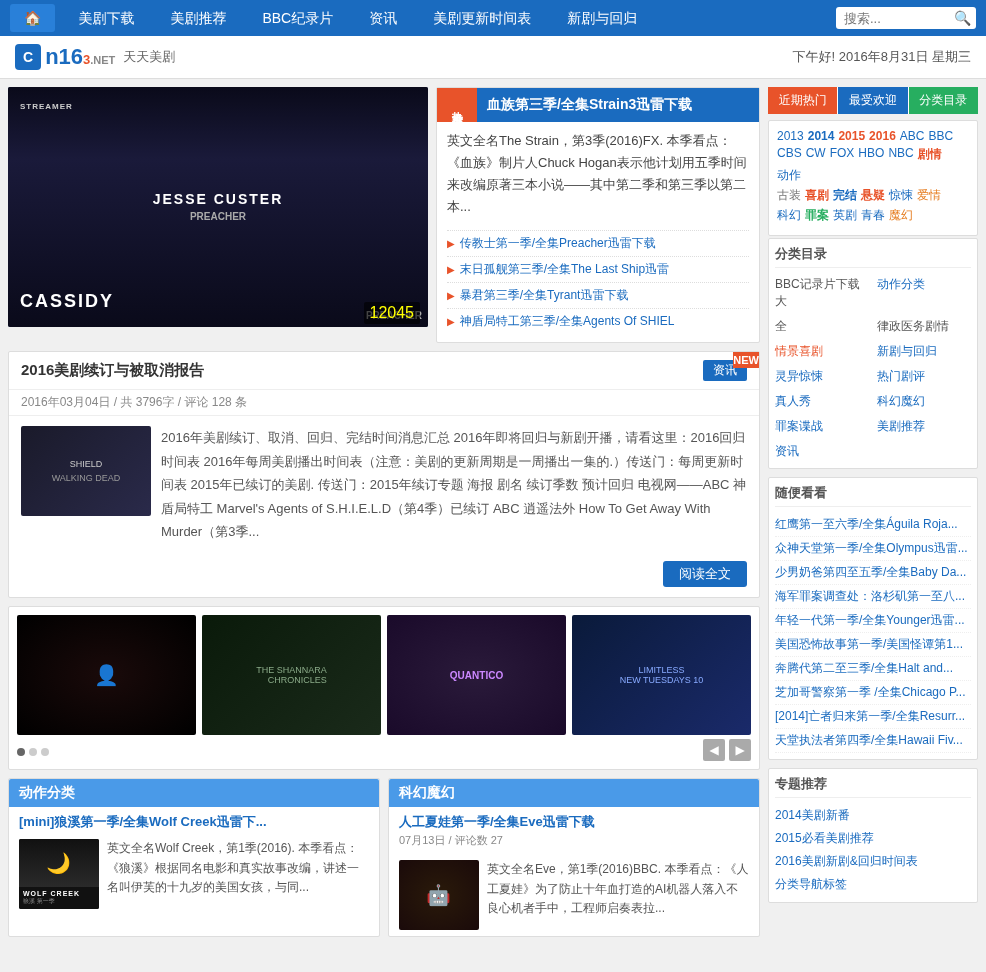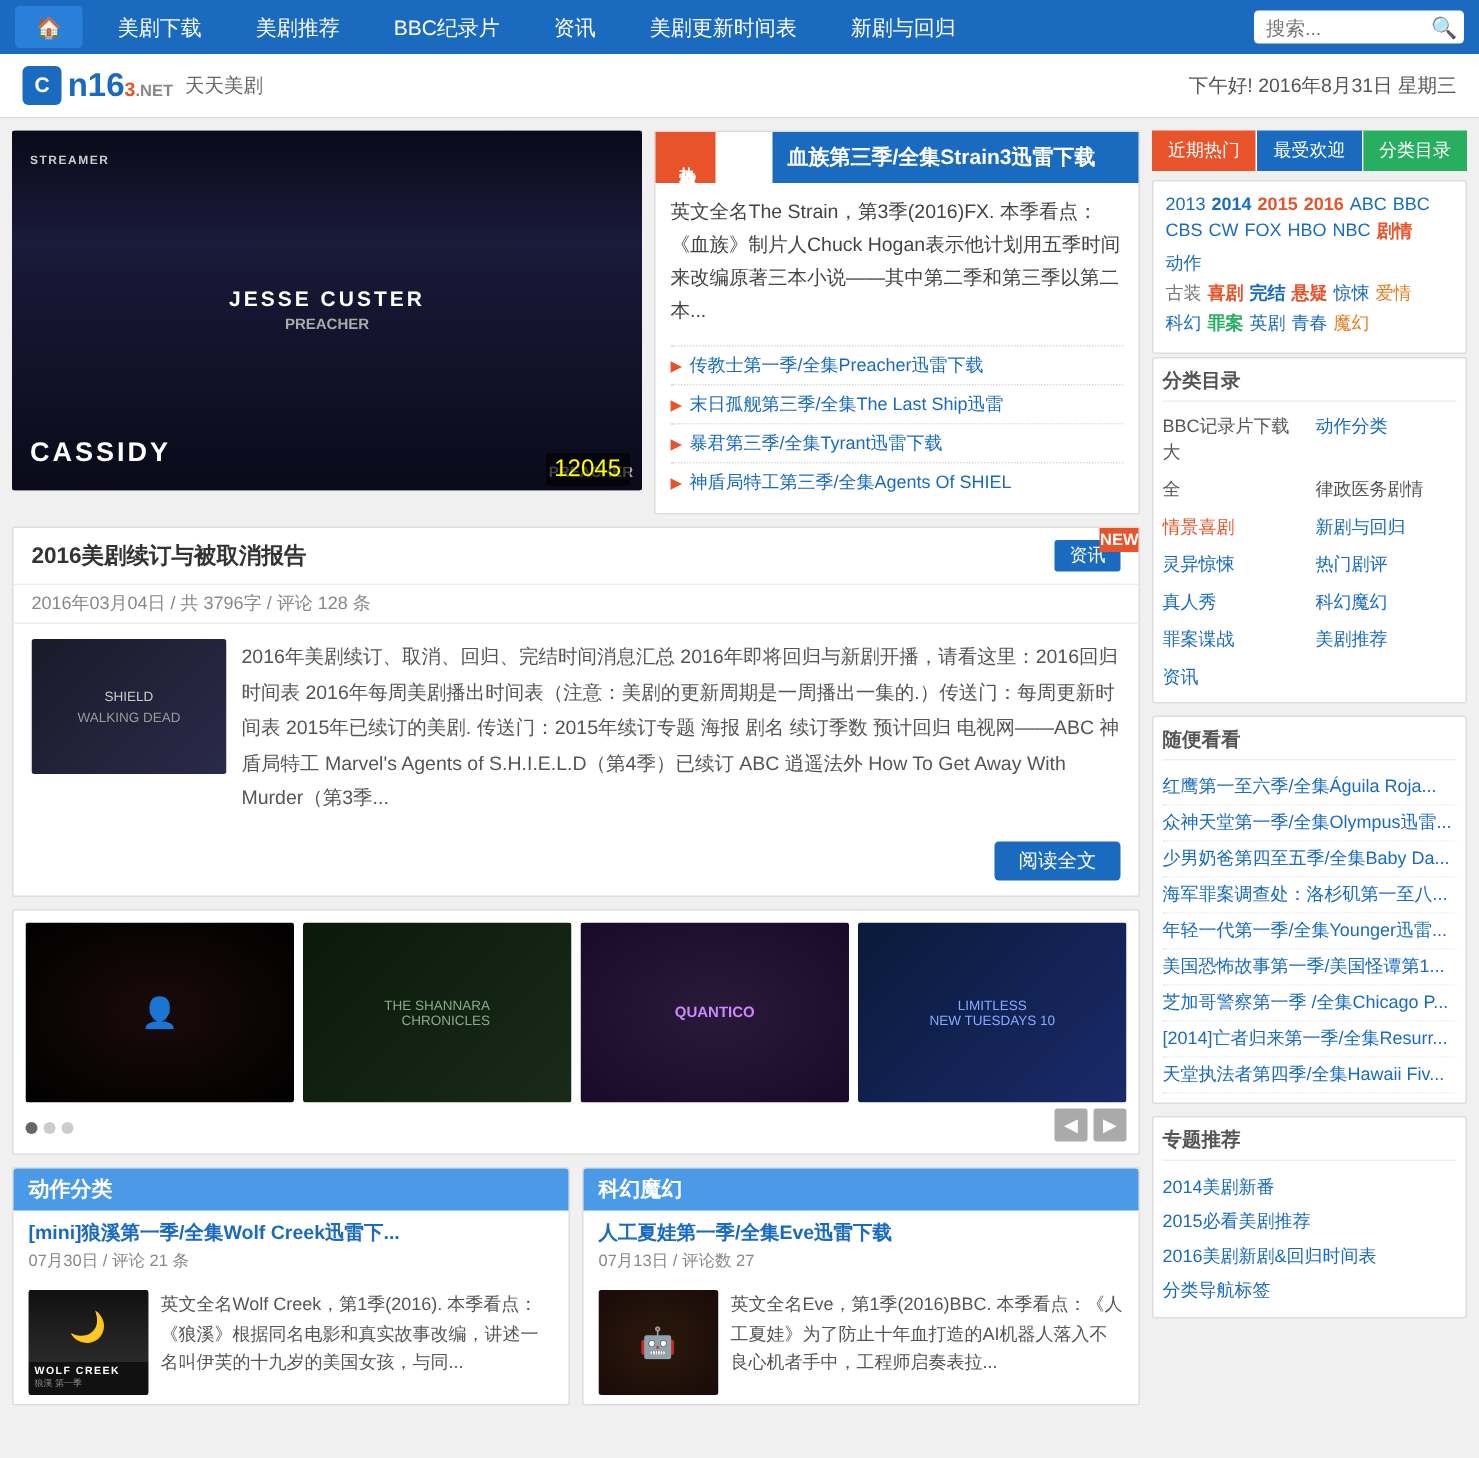--- a/index.html
+++ b/index.html
@@ -27,21 +27,21 @@
     .left-col { flex: 1; min-width: 0; }
     .right-col { width: 210px; flex-shrink: 0; }
     
     
     .featured { display: flex; gap: 8px; margin-bottom: 8px; }
     .featured-img { width: 420px; height: 240px; background: #222; flex-shrink: 0; overflow: hidden; border-radius: 2px; position: relative; }
     .featured-img-placeholder { width: 100%; height: 100%; background: linear-gradient(135deg, #1a2a4a 0%, #2c3e6b 40%, #1a3a5c 100%); display: flex; align-items: center; justify-content: center; color: #fff; font-size: 18px; font-weight: bold; }
     .slide-indicator { position: absolute; bottom: 3px; right: 8px; background: rgba(0,0,0,0.6); color: #ff0; font-size: 16px; padding: 2px 6px; border-radius: 2px; }
     .featured-right { flex: 1; }
     .hot-box { background: #fff; border: 1px solid #ddd; border-radius: 2px; }
-    .hot-box-header { display: flex; gap: 38px; }
+    .hot-box-header { display: flex; }
     .hot-tag { background: #e8532a; color: #fff; font-size: 12px; padding: 4px 8px; writing-mode: horizontal-tb; display: flex; flex-direction: column; align-items: center; justify-content: center; width: 40px; font-weight: bold; }
     .hot-box-title { background: #1a6bbf; color: #fff; font-size: 14px; font-weight: bold; padding: 8px 10px; flex: 1; }
     .hot-box-body { padding: 8px 10px; font-size: 13px; line-height: 1.7; color: #444; }
     .hot-links { padding: 4px 10px 8px; }
     .hot-link { display: flex; align-items: center; padding: 4px 0; border-top: 1px dotted #ddd; color: #1a6bbf; font-size: 12px; cursor: pointer; }
     .hot-link::before { content: "▶"; color: #e8532a; margin-right: 5px; font-size: 10px; }
     
     
     .news-section { background: #fff; border: 1px solid #ddd; border-radius: 2px; margin-bottom: 8px; padding: 0; }
     .news-header { display: flex; align-items: center; justify-content: space-between; padding: 8px 12px; border-bottom: 1px solid #eee; }
@@ -246,21 +246,20 @@
           <button class="gallery-nav-btn">▶</button>
         </div>
       </div>
     </div>
 
     <div class="cat-sections">
 
       <div class="cat-section">
         <div class="cat-header">动作分类</div>
         <div class="cat-article-title">[mini]狼溪第一季/全集Wolf Creek迅雷下...</div>
-        <div class="cat-article-meta">07月30日 / 评论 21 条</div>
         <div class="cat-article-body">
           <div class="cat-thumb">
             <div class="wolf-img" style="width:100%;height:100%;background:#000;display:flex;flex-direction:column;">
               <div style="flex:1;background:linear-gradient(to bottom,#111,#2a2a2a);display:flex;align-items:center;justify-content:center;">
                 <span style="color:#555;font-size:20px;">🌙</span>
               </div>
               <div style="background:#111;padding:3px 4px;">
                 <div style="color:#fff;font-size:7px;font-weight:bold;letter-spacing:1px;">WOLF CREEK</div>
                 <div style="color:#888;font-size:6px;">狼溪 第一季</div>
               </div>
@@ -350,20 +349,21 @@
     </div>
 
     <div class="sidebar-list">
       <div class="sidebar-list-title">随便看看</div>
       <div class="sidebar-list-item">红鹰第一至六季/全集Águila Roja...</div>
       <div class="sidebar-list-item">众神天堂第一季/全集Olympus迅雷...</div>
       <div class="sidebar-list-item">少男奶爸第四至五季/全集Baby Da...</div>
       <div class="sidebar-list-item">海军罪案调查处：洛杉矶第一至八...</div>
       <div class="sidebar-list-item">年轻一代第一季/全集Younger迅雷...</div>
       <div class="sidebar-list-item">美国恐怖故事第一季/美国怪谭第1...</div>
+      <div class="sidebar-list-item">奔腾代第二至三季/全集Halt and...</div>
       <div class="sidebar-list-item">芝加哥警察第一季 /全集Chicago P...</div>
       <div class="sidebar-list-item">[2014]亡者归来第一季/全集Resurr...</div>
       <div class="sidebar-list-item">天堂执法者第四季/全集Hawaii Fiv...</div>
     </div>
 
     <div class="sidebar-special">
       <div class="sidebar-special-title">专题推荐</div>
       <div class="sidebar-special-item">2014美剧新番</div>
       <div class="sidebar-special-item">2015必看美剧推荐</div>
       <div class="sidebar-special-item">2016美剧新剧&amp;回归时间表</div>

